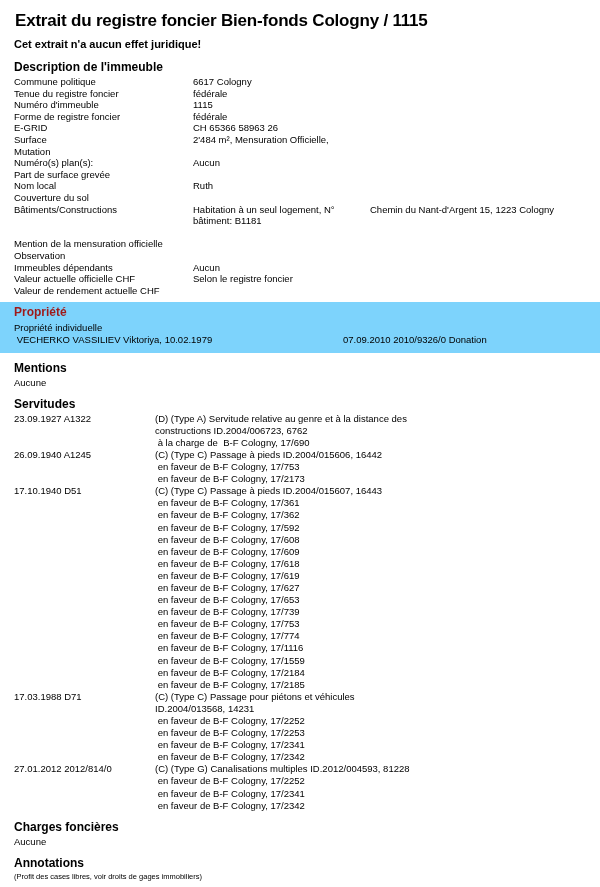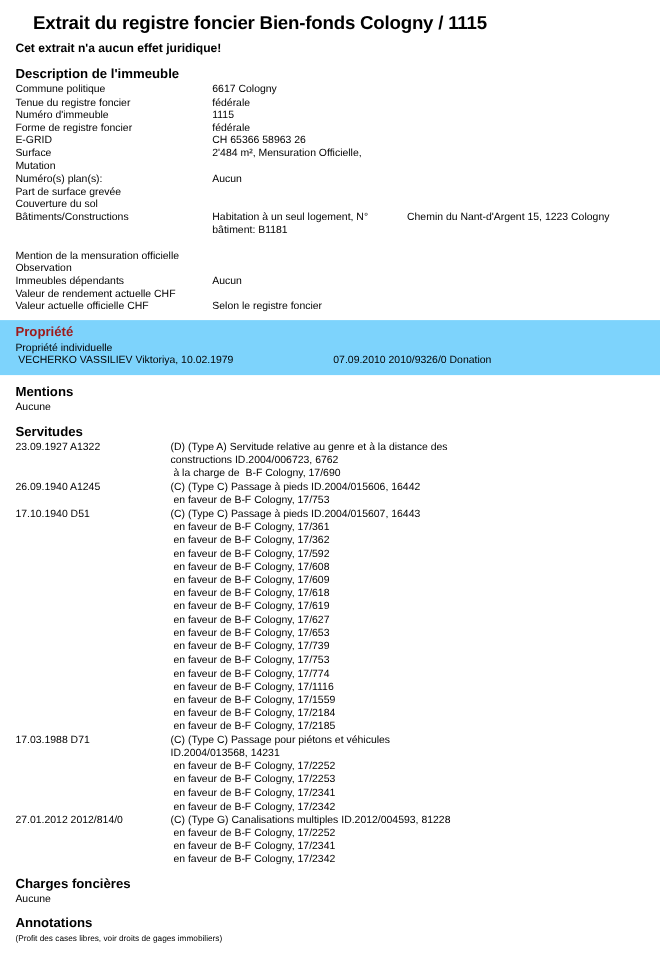--- a/index.html
+++ b/index.html
@@ -8,21 +8,21 @@
     font-family: "Liberation Sans", "DejaVu Sans", sans-serif;
     color: #000000;
     font-size: 9.5px;
   }
   .page { padding: 9px 14px 0 14px; }
 
   .title {
     font-size: 17px;
     font-weight: bold;
     line-height: 20px;
-    margin: 2px 0 7px 16px;
+    margin: 2px 0 7px 1px;
     letter-spacing: -0.2px;
   }
   .disclaimer {
     font-size: 11px;
     font-weight: bold;
     line-height: 13px;
     margin-bottom: 9px;
   }
   .section-heading {
     font-size: 12px;
@@ -44,21 +44,21 @@
     padding: 3px 14px 7px 14px;
   }
   .prop-heading {
     color: #9e1a1a;
     font-size: 12px;
     font-weight: bold;
     line-height: 15px;
     margin-bottom: 2px;
   }
   .prop-type { line-height: 11.8px; }
-  .prop-owner-row { display: flex; line-height: 11.8px; }
+  .prop-owner-row { display: flex; line-height: 11.8px; gap: 40px; }
   .prop-owner { width: 289px; flex: none; white-space: pre-wrap; }
   .prop-acq { flex: 1; white-space: pre-wrap; }
 
   .plain-value { line-height: 11.8px; }
 
   
   .serv-table { margin-top: 1px; }
   .serv-row { display: flex; line-height: 12.1px; min-height: 12.1px; }
   .serv-ref { width: 141px; flex: none; white-space: pre-wrap; }
   .serv-text { flex: 1; white-space: pre-wrap; }
@@ -123,20 +123,25 @@
         <div class="desc-value">Aucun</div>
         <div class="desc-extra"></div>
       </div>
 
       <div class="desc-row">
         <div class="desc-label">Part de surface grevée</div>
         <div class="desc-value"></div>
         <div class="desc-extra"></div>
       </div>
 
+      <div class="desc-row">
+        <div class="desc-label">Nom local</div>
+        <div class="desc-value">Ruth</div>
+        <div class="desc-extra"></div>
+      </div>
 
       <div class="desc-row">
         <div class="desc-label">Couverture du sol</div>
         <div class="desc-value"></div>
         <div class="desc-extra"></div>
       </div>
 
       <div class="desc-row">
         <div class="desc-label">Bâtiments/Constructions</div>
         <div class="desc-value">Habitation à un seul logement, N°</div>
@@ -167,28 +172,28 @@
         <div class="desc-extra"></div>
       </div>
 
       <div class="desc-row">
         <div class="desc-label">Immeubles dépendants</div>
         <div class="desc-value">Aucun</div>
         <div class="desc-extra"></div>
       </div>
 
       <div class="desc-row">
-        <div class="desc-label">Valeur de rendement actuelle CHF</div>
-        <div class="desc-value"></div>
-        <div class="desc-extra"></div>
-      </div>
-
-      <div class="desc-row">
         <div class="desc-label">Valeur actuelle officielle CHF</div>
         <div class="desc-value">Selon le registre foncier</div>
+        <div class="desc-extra"></div>
+      </div>
+
+      <div class="desc-row">
+        <div class="desc-label">Valeur de rendement actuelle CHF</div>
+        <div class="desc-value"></div>
         <div class="desc-extra"></div>
       </div>
 
   </div>
 
   <div class="prop-block">
     <div class="prop-heading">Propriété</div>
     <div class="prop-type">Propriété individuelle</div>
     <div class="prop-owner-row">
       <div class="prop-owner"> VECHERKO VASSILIEV Viktoriya, 10.02.1979</div>
@@ -223,20 +228,24 @@
         <div class="serv-row">
           <div class="serv-ref">26.09.1940 A1245</div>
           <div class="serv-text">(C) (Type C) Passage à pieds ID.2004/015606, 16442</div>
         </div>
 
         <div class="serv-row">
           <div class="serv-ref"></div>
           <div class="serv-text"> en faveur de B-F Cologny, 17/753</div>
         </div>
 
+        <div class="serv-row">
+          <div class="serv-ref"></div>
+          <div class="serv-text"> en faveur de B-F Cologny, 17/2173</div>
+        </div>
 
         <div class="serv-row">
           <div class="serv-ref">17.10.1940 D51</div>
           <div class="serv-text">(C) (Type C) Passage à pieds ID.2004/015607, 16443</div>
         </div>
 
         <div class="serv-row">
           <div class="serv-ref"></div>
           <div class="serv-text"> en faveur de B-F Cologny, 17/361</div>
         </div>

